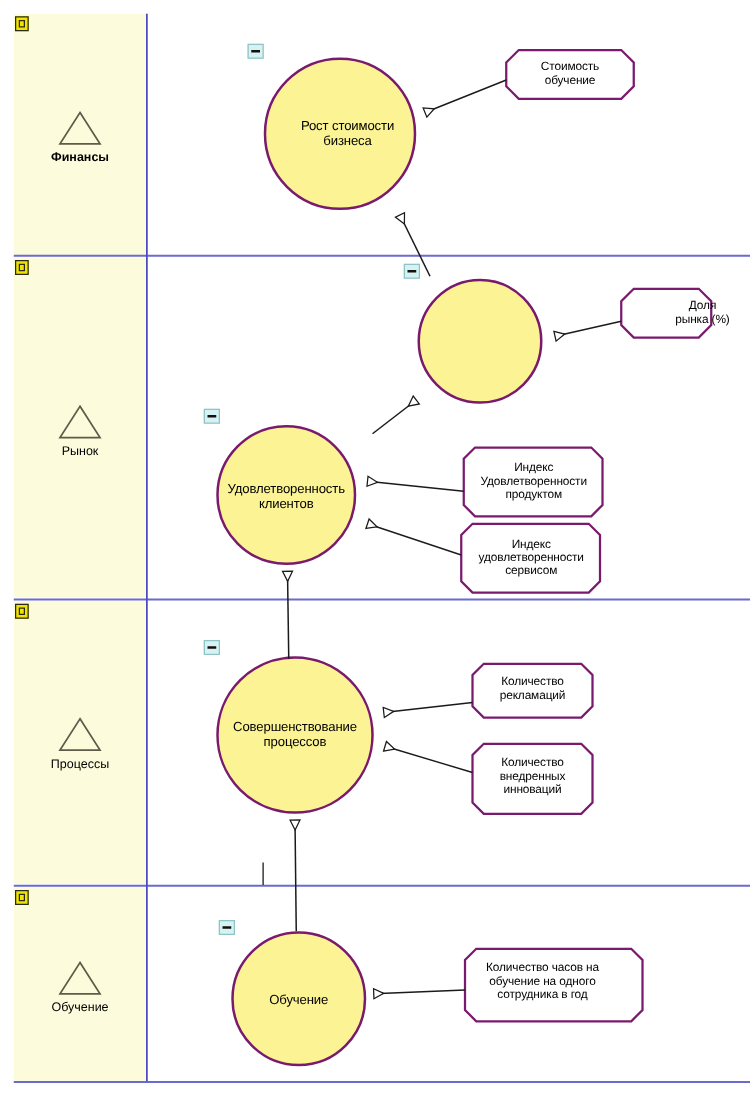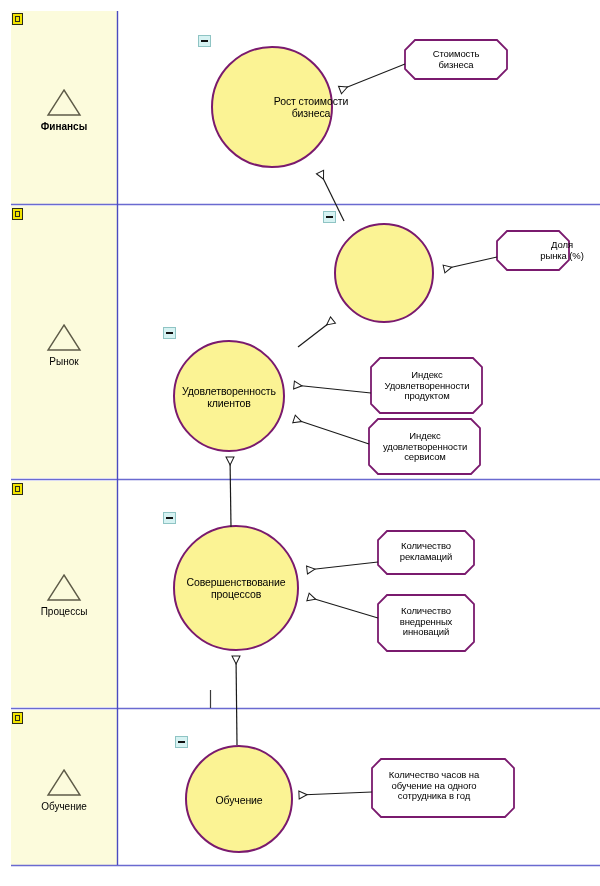--- a/index.html
+++ b/index.html
@@ -168,30 +168,30 @@
   <div class="collapse-btn" style="left:323px; top:211px;"></div>
   <div class="collapse-btn" style="left:163px; top:327px;"></div>
   <div class="collapse-btn" style="left:163px; top:512px;"></div>
   <div class="collapse-btn" style="left:175px; top:736px;"></div>
 
   <div class="node-label lane-label lane-title flex-center" style="left:14px; top:120px; width:100px; height:14px;font-weight:bold;">Финансы</div>
   <div class="node-label lane-label lane-title flex-center" style="left:14px; top:355px; width:100px; height:14px;">Рынок</div>
   <div class="node-label lane-label lane-title flex-center" style="left:14px; top:605px; width:100px; height:14px;">Процессы</div>
   <div class="node-label lane-label lane-title flex-center" style="left:14px; top:800px; width:100px; height:14px;">Обучение</div>
 
-  <div class="node-label circle-label flex-center" style="left:212px; top:85px; width:132px; height:44px;padding-left:33px;">Рост стоимости
+  <div class="node-label circle-label flex-center" style="left:212px; top:85px; width:132px; height:44px;">Рост стоимости
 бизнеса</div>
   <div class="node-label circle-label flex-center" style="left:171px; top:375px; width:116px; height:44px;">Удовлетворенность
 клиентов</div>
   <div class="node-label circle-label flex-center" style="left:173px; top:566px; width:126px; height:44px;">Совершенствование
 процессов</div>
   <div class="node-label circle-label flex-center" style="left:189px; top:791px; width:100px; height:18px;">Обучение</div>
 
   <div class="node-label kpi-label flex-center" style="left:409px; top:44px; width:94px; height:32px;">Стоимость
-бизнеса</div>
+обучение</div>
   <div class="node-label kpi-label flex-center" style="left:526px; top:235px; width:72px; height:32px;">Доля
 рынка (%)</div>
   <div class="node-label kpi-label flex-center" style="left:373px; top:364px; width:108px; height:44px;">Индекс
 Удовлетворенности
 продуктом</div>
   <div class="node-label kpi-label flex-center" style="left:371px; top:425px; width:108px; height:44px;">Индекс
 удовлетворенности
 сервисом</div>
   <div class="node-label kpi-label flex-center" style="left:380px; top:536px; width:92px; height:32px;">Количество
 рекламаций</div>

